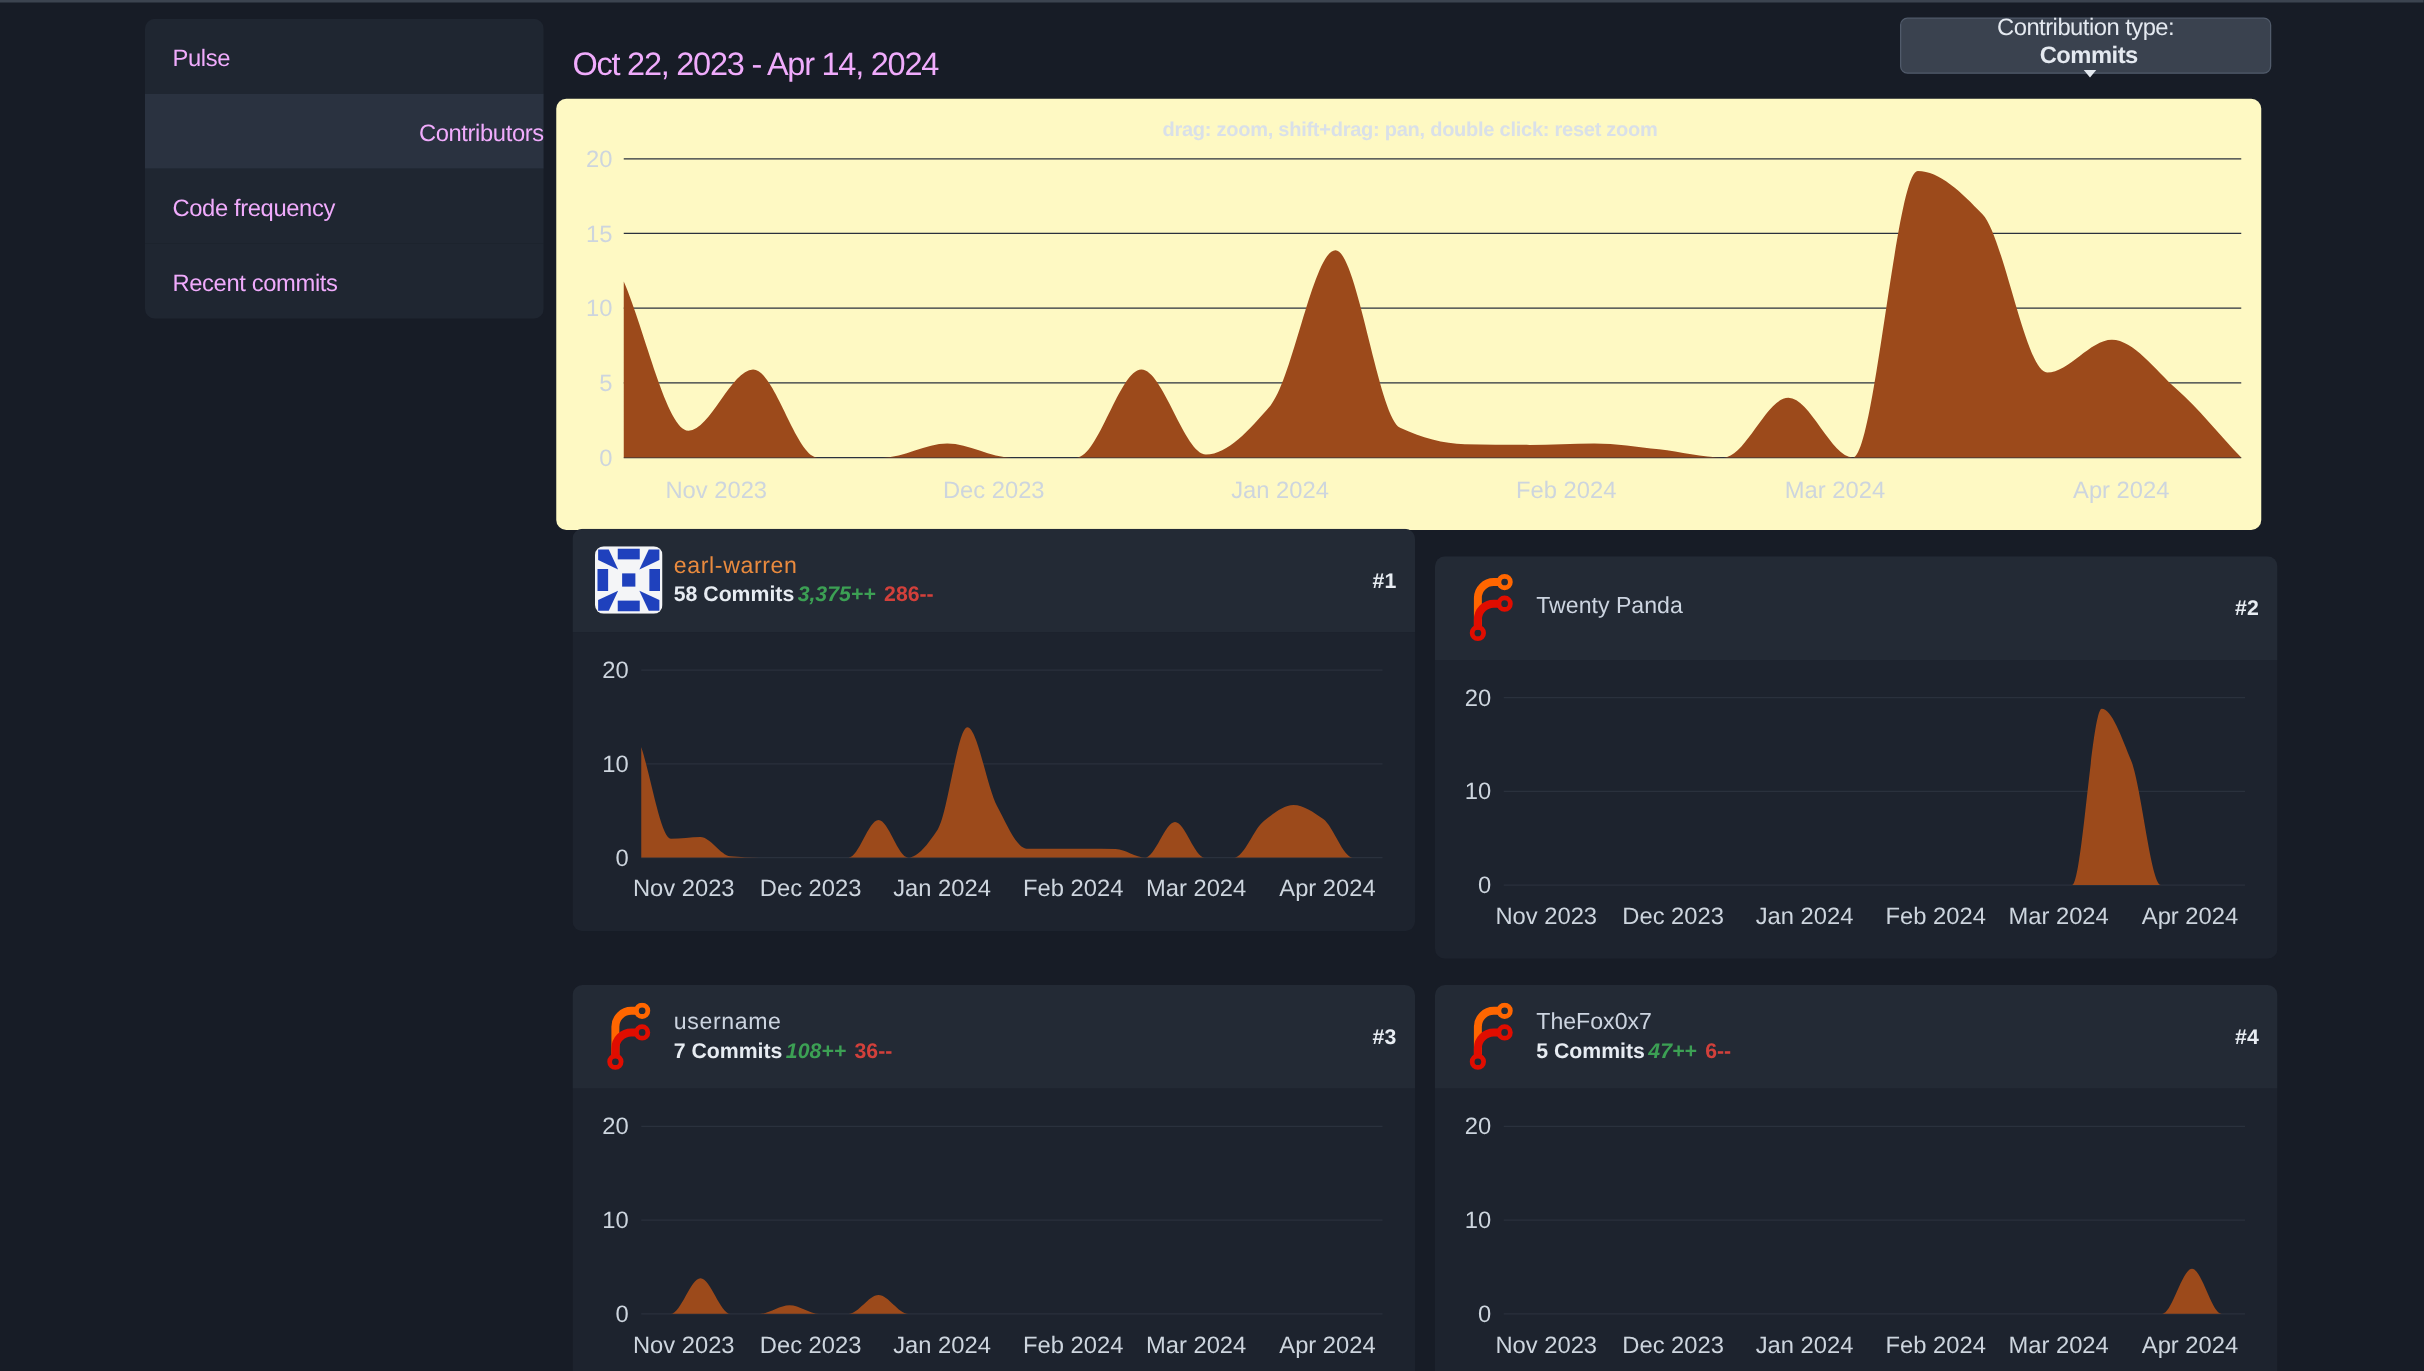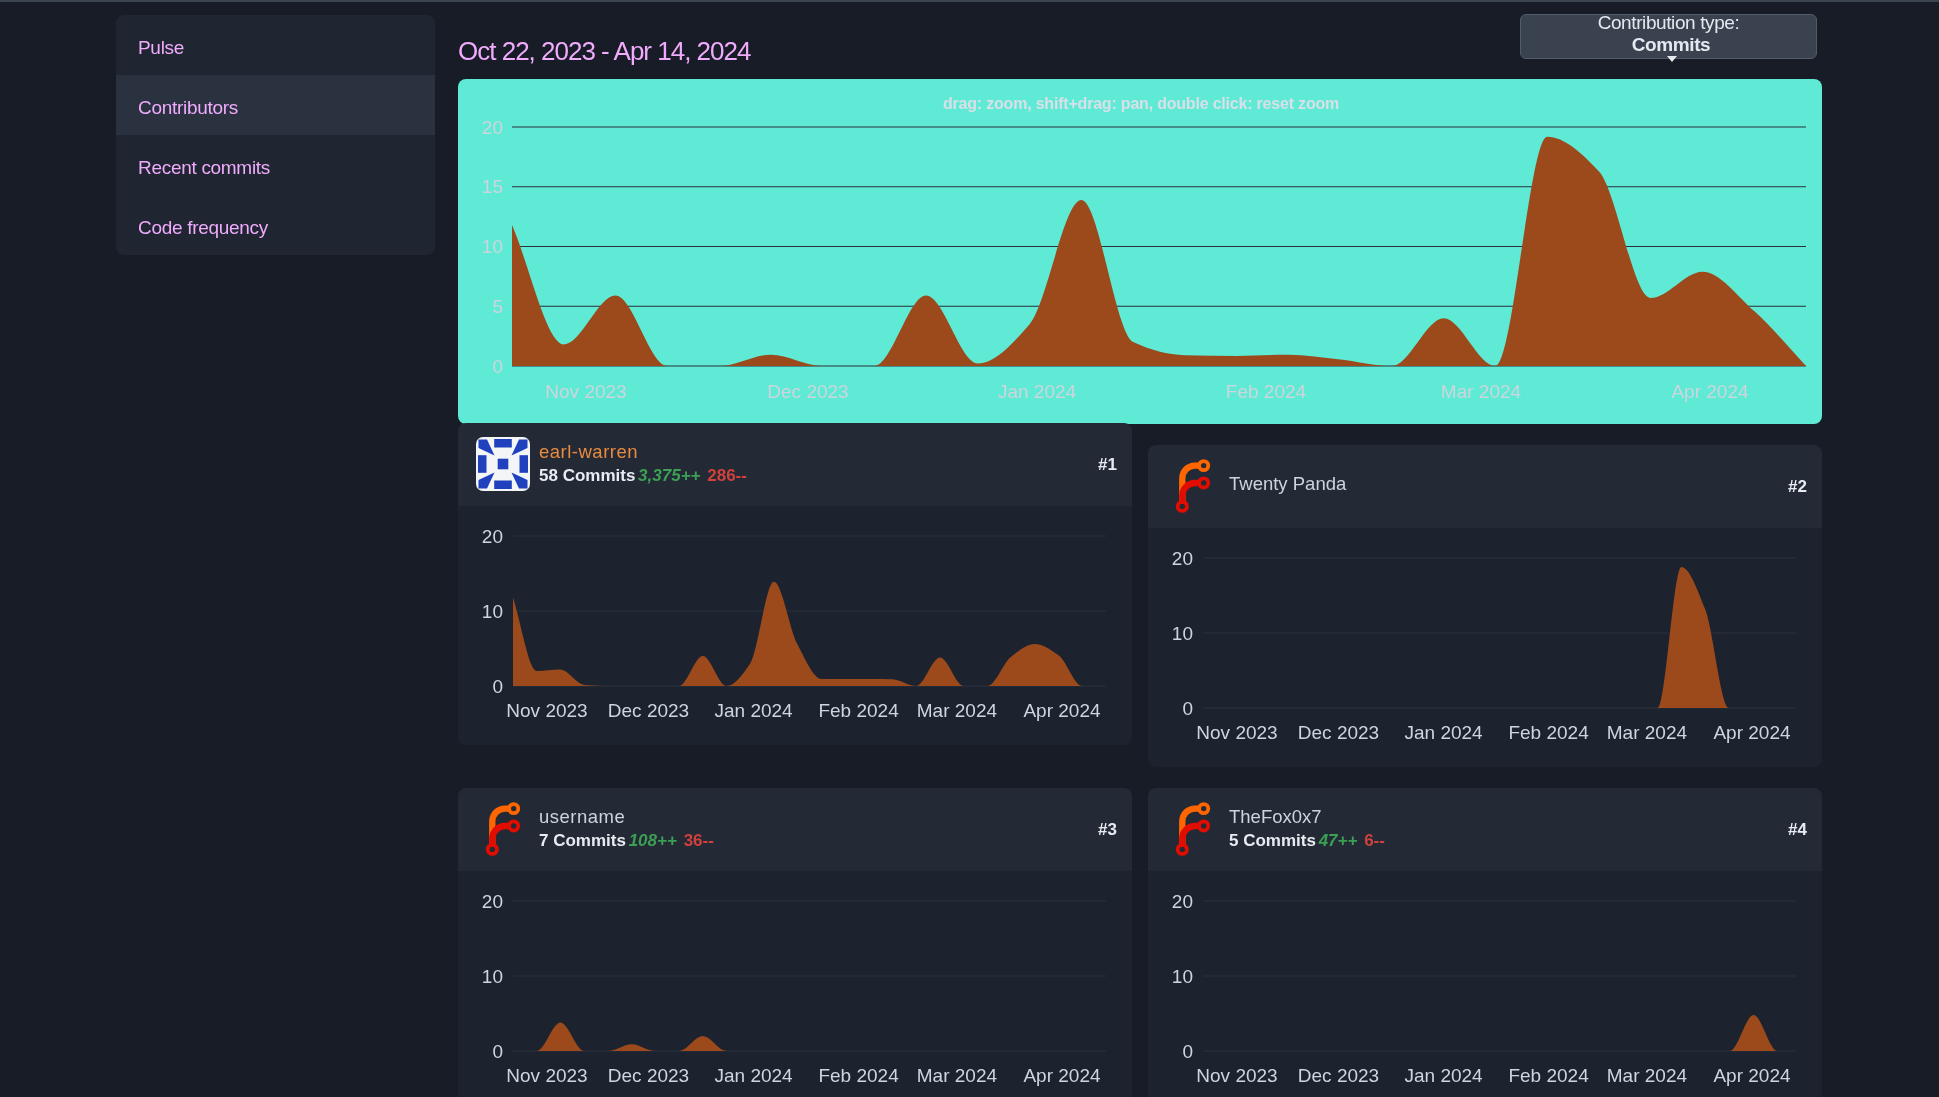--- a/index.html
+++ b/index.html
@@ -1,28 +1,28 @@
 <!DOCTYPE html>
 <html><head><meta charset="utf-8">
 <style>
 * { margin:0; padding:0; box-sizing:border-box; }
 html,body { width:1939px; height:1097px; overflow:hidden; background:#171c26;
   font-family:"Liberation Sans", sans-serif; position:relative; }
 .topline { position:absolute; left:0; top:0; width:1939px; height:2px; background:#3c4450; }
 .menu { position:absolute; left:116px; top:15px; width:319px; border-radius:8px; overflow:hidden; }
 .mitem { height:60px; line-height:65px; padding-left:22px; background:#1f2631; color:#f0abfc; font-size:19px; letter-spacing:-0.3px; }
-.mitem.active { background:#2a3240; }
+.mitem.active { background:#2a3240;text-align:right; }
 h1 { position:absolute; left:458px; top:36px; font-size:26px; font-weight:400; color:#f0abfc; letter-spacing:-1px; }
 .dd { position:absolute; left:1520px; top:14px; width:297px; height:45px; background:#3a424f;
   border:1px solid #515b6b; border-radius:6px; color:#e4e9f0; font-size:19px; letter-spacing:-0.4px;
   display:flex; align-items:center; justify-content:center;flex-direction:column; }
 .dd b { margin-left:5px; }
 .caret { display:inline-block; margin-left:7px; width:0; height:0; border-left:5px solid transparent;
   border-right:5px solid transparent; border-top:6px solid #e4e9f0; }
-.panel { position:absolute; left:458px; top:79px; width:1364px; height:345px; background:#5eead4; border-radius:8px; }
+.panel { position:absolute; left:445px; top:79px; width:1364px; height:345px; background:#fef9c3; border-radius:8px; }
 .card { position:absolute; width:674px; height:322px; border-radius:8px; overflow:hidden; }
 .chead { height:83px; background:#232a35; display:flex; align-items:center; padding:0 15px 0 18px; }
 .avatar { width:54px; height:54px; flex:0 0 54px; margin-top:-2px; }
 .avatar svg { display:block; }
 .cinfo { margin-left:9px; flex:1; margin-top:-2px; }
 .cname { font-size:18.5px; color:#ccd4e0; margin-bottom:3px; }
 .cname.orange { color:#e98a3e; }
 .cstats { font-size:17px; font-weight:700; color:#e7ecf2; }
 .add { color:#3ca054; margin-left:-2px;font-style:italic; }
 .del { color:#d2403b; margin-left:2px; }
@@ -30,22 +30,22 @@
 .cbody { height:239px; background:#1d232e; }
 .chartsvg { display:block; }
 .ax { fill:#cdd5de; font-size:19px; font-family:"Liberation Sans", sans-serif; }
 .ttl { fill:#d9e0e9; font-size:16px; font-weight:700; letter-spacing:-0.2px; font-family:"Liberation Sans", sans-serif; }
 </style></head>
 <body>
 <div class="topline"></div>
 <div class="menu">
 <div class="mitem">Pulse</div>
 <div class="mitem active">Contributors</div>
+<div class="mitem">Code frequency</div>
 <div class="mitem">Recent commits</div>
-<div class="mitem">Code frequency</div>
 </div>
 <h1>Oct 22, 2023 - Apr 14, 2024</h1>
 <div class="dd">Contribution type: <b>Commits</b><span class="caret"></span></div>
 <div class="panel">
     <svg class="chartsvg" width="1364" height="345" viewBox="0 0 1364 345">
 <text x="683" y="30" text-anchor="middle" class="ttl">drag: zoom, shift+drag: pan, double click: reset zoom</text>
 <line x1="54" y1="48" x2="1348" y2="48" stroke="#2a313d" stroke-width="1"></line>
       <line x1="54" y1="107.75" x2="1348" y2="107.75" stroke="#2a313d" stroke-width="1"></line>
       <line x1="54" y1="167.5" x2="1348" y2="167.5" stroke="#2a313d" stroke-width="1"></line>
       <line x1="54" y1="227.25" x2="1348" y2="227.25" stroke="#2a313d" stroke-width="1"></line>

